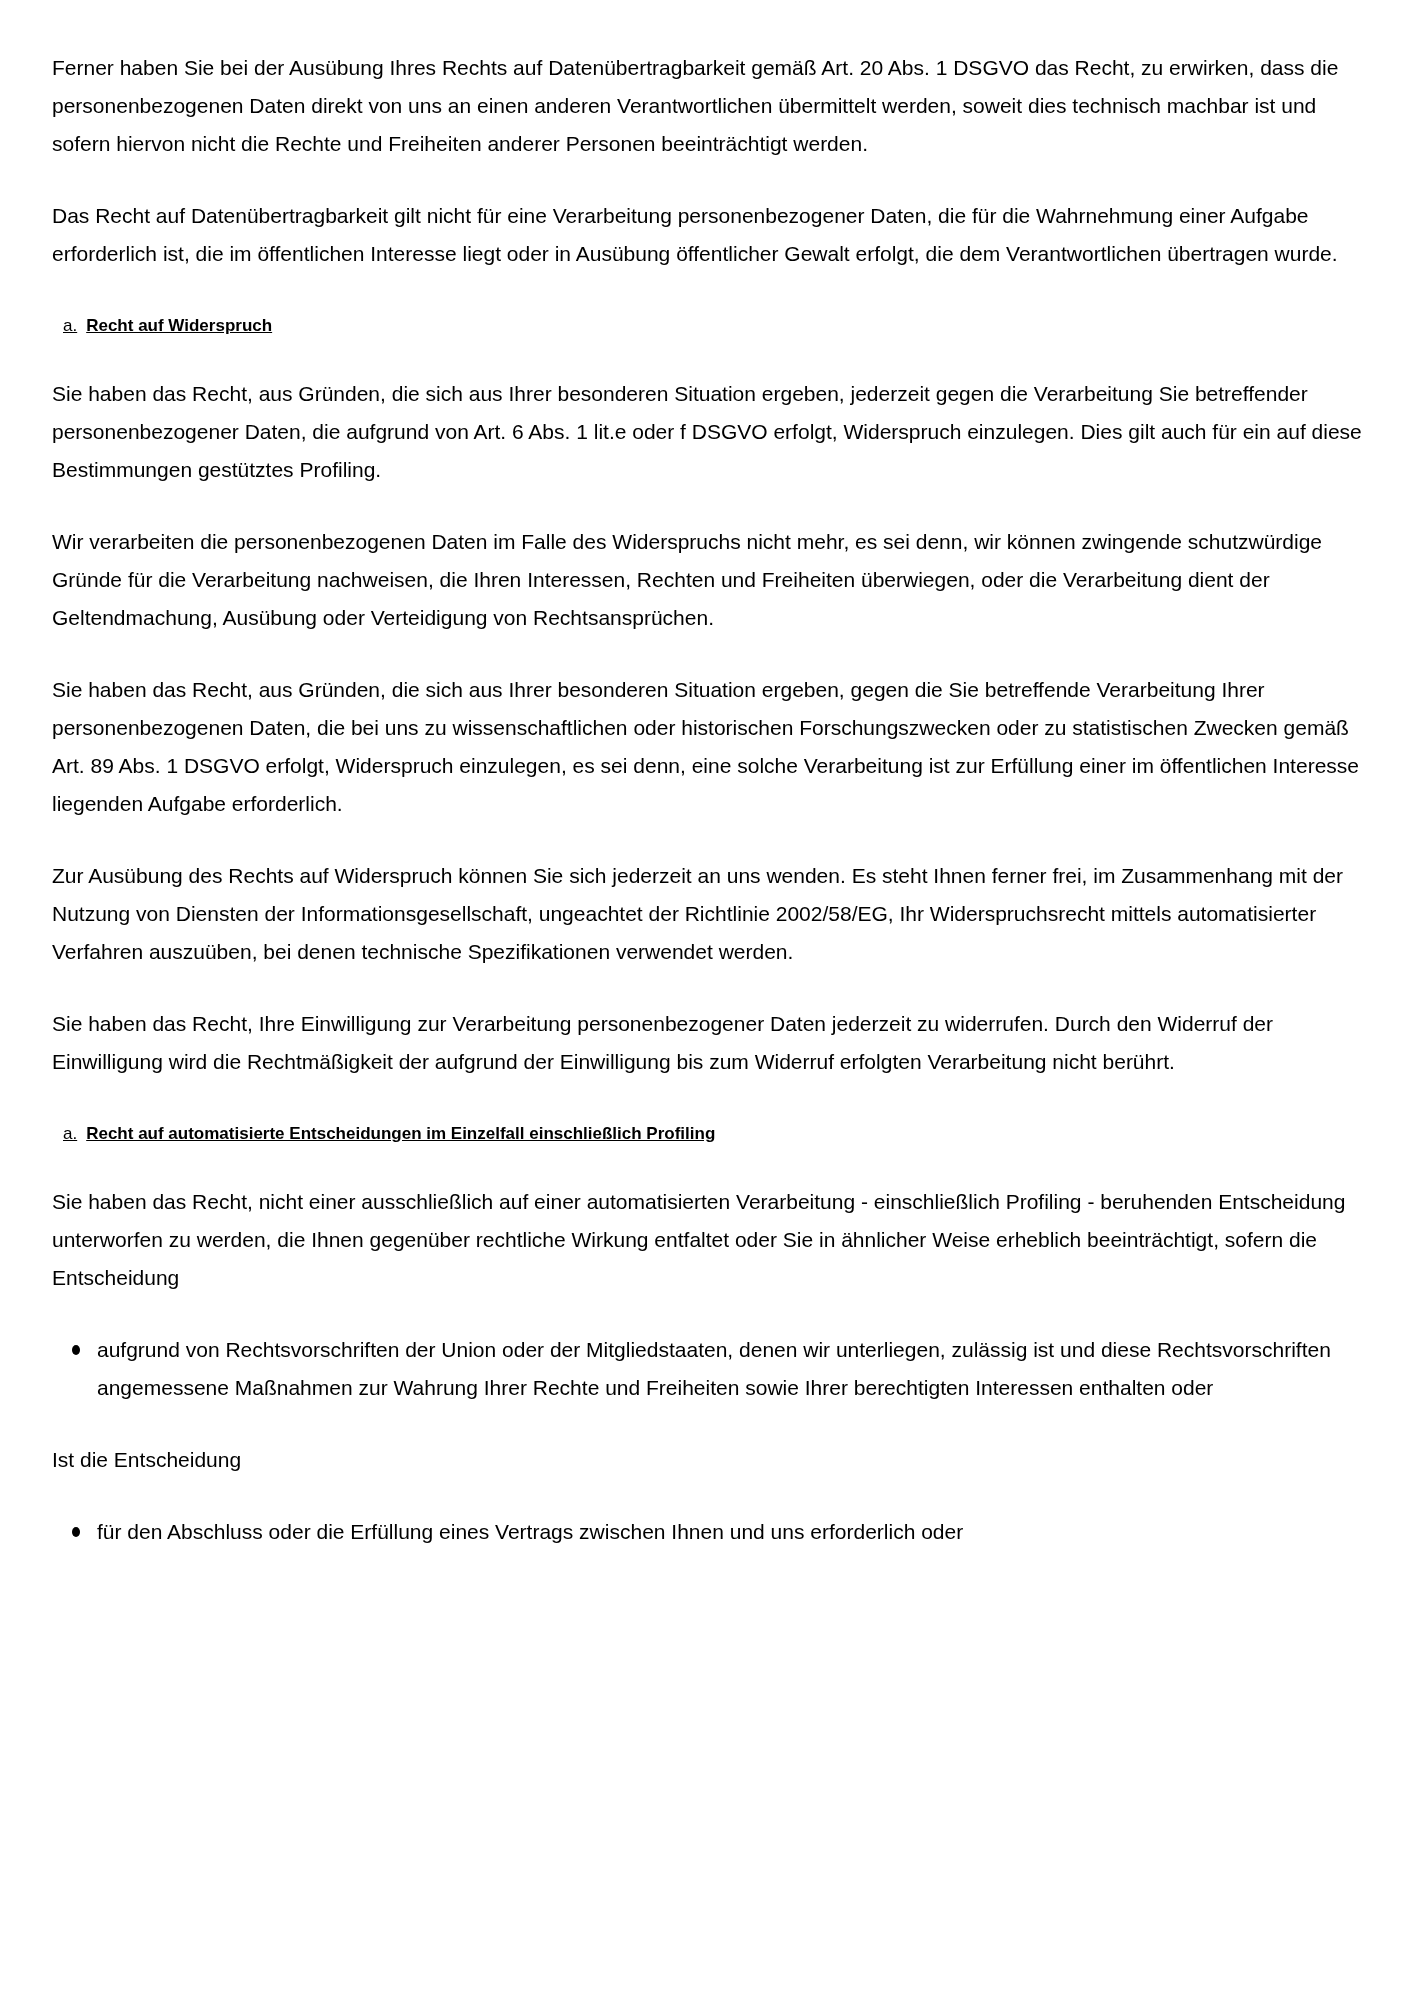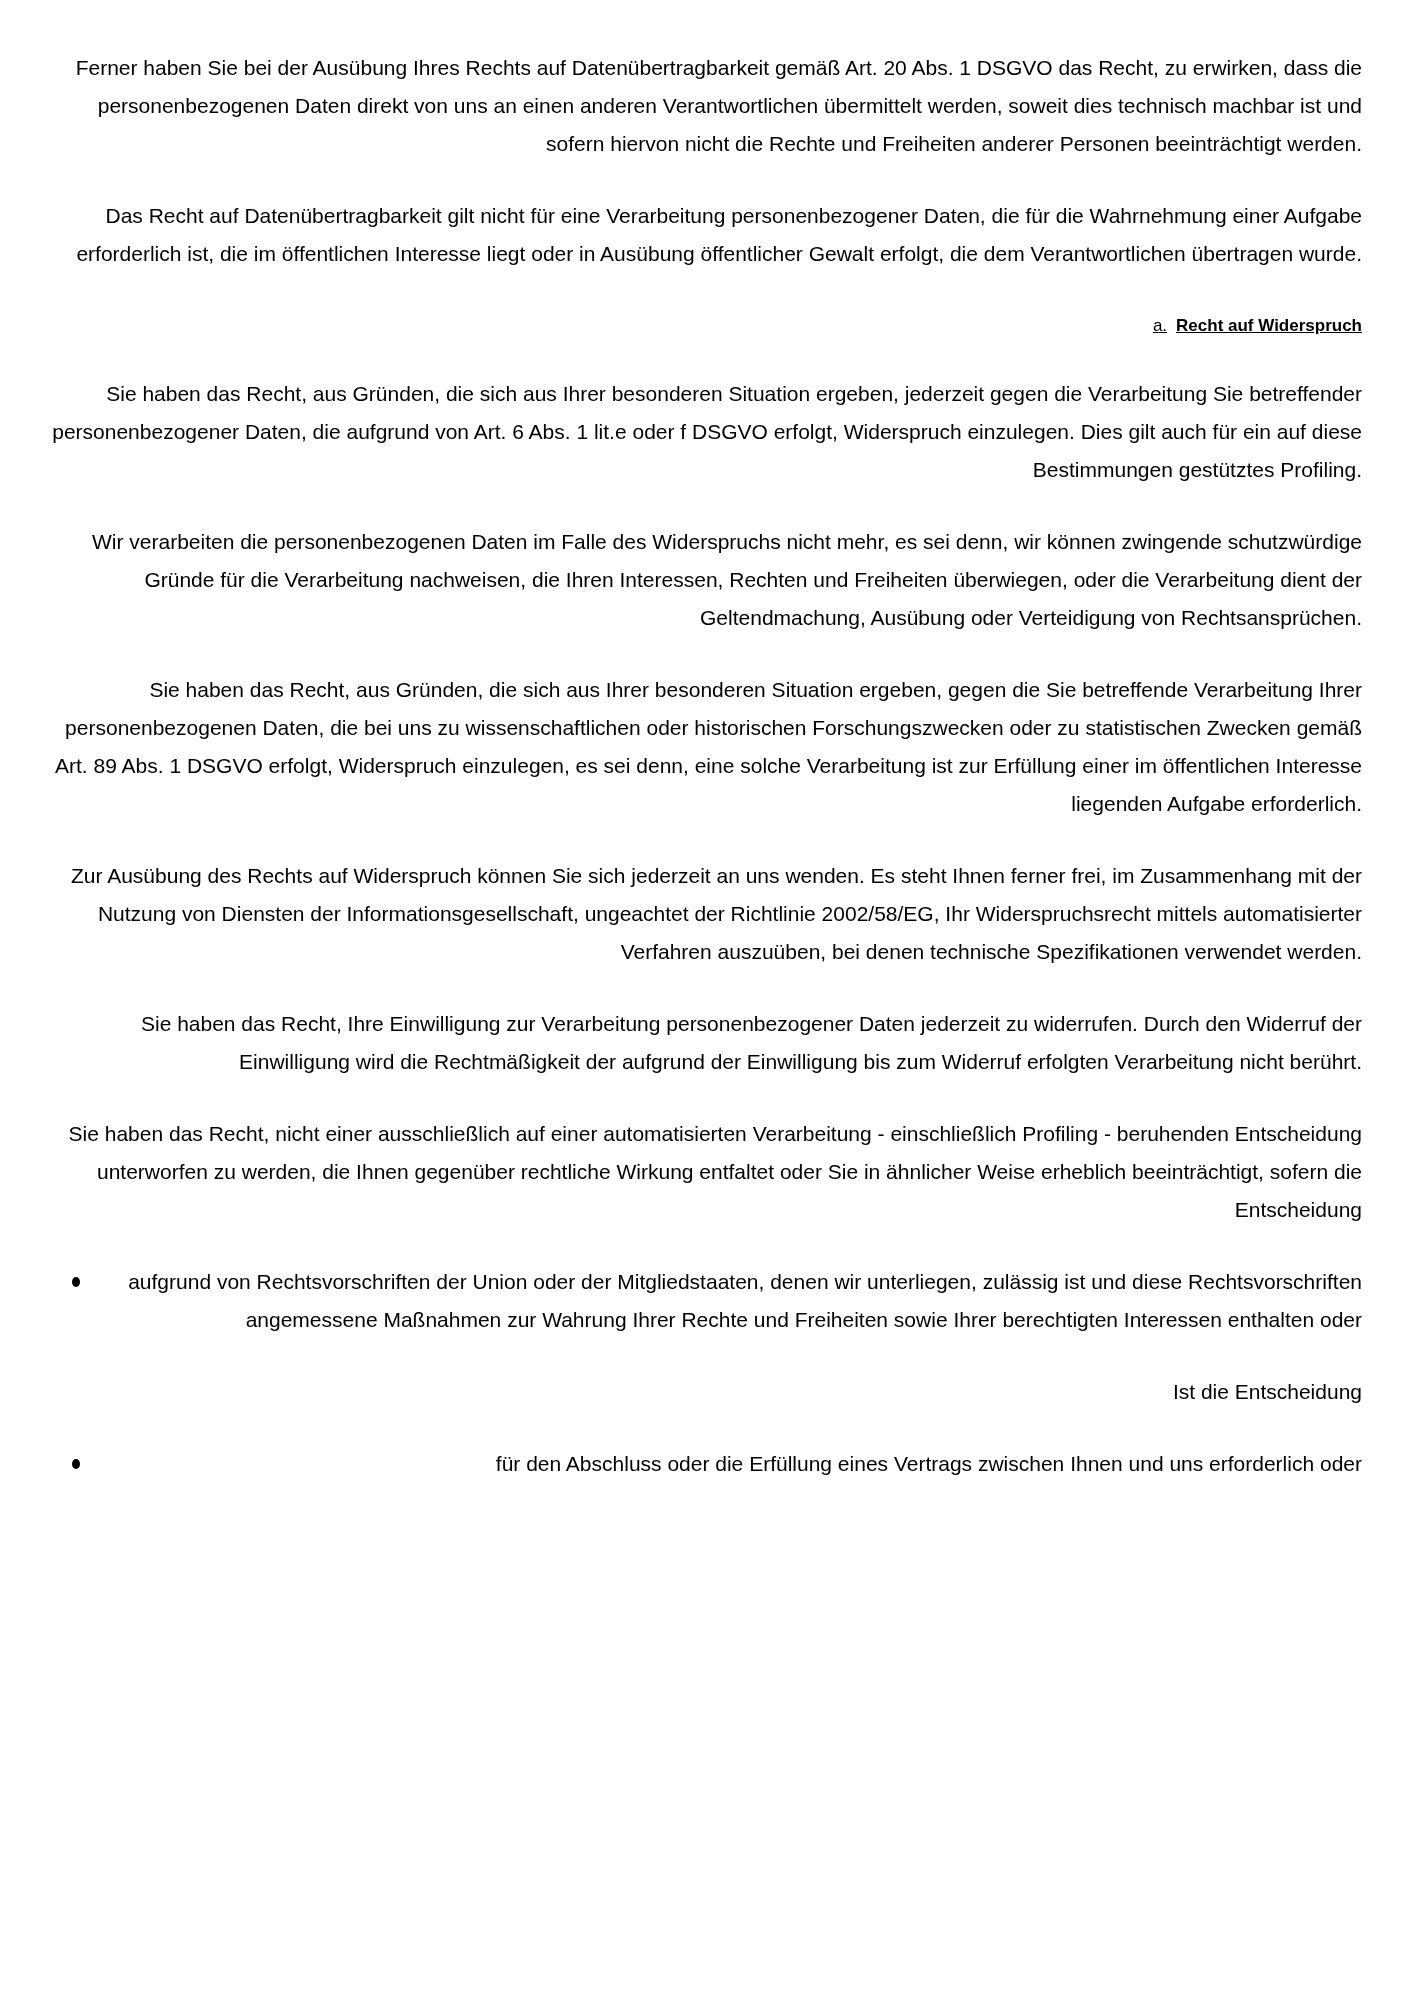--- a/index.html
+++ b/index.html
@@ -13,21 +13,20 @@
     height: 2000px;
     overflow: hidden;
     font-family: "Liberation Sans", "DejaVu Sans", sans-serif;
   }
   .page {
     box-sizing: border-box;
     width: 1414px;
     min-height: 2000px;
     padding: 49px 52px 40px 52px;
     background: #ffffff;
-    text-align: right;
   }
   .para {
     font-size: 21px;
     line-height: 38px;
     font-weight: 400;
     margin: 0 0 34px 0;
     max-width: 1312px;
   }
   .para.bold {
     font-weight: 400;
@@ -76,20 +75,21 @@
 
 <main class="page" id="doc-root">
     <p class="para">Ferner haben Sie bei der Ausübung Ihres Rechts auf Datenübertragbarkeit gemäß Art. 20 Abs. 1 DSGVO das Recht, zu erwirken, dass die personenbezogenen Daten direkt von uns an einen anderen Verantwortlichen übermittelt werden, soweit dies technisch machbar ist und sofern hiervon nicht die Rechte und Freiheiten anderer Personen beeinträchtigt werden.</p>
     <p class="para">Das Recht auf Datenübertragbarkeit gilt nicht für eine Verarbeitung personenbezogener Daten, die für die Wahrnehmung einer Aufgabe erforderlich ist, die im öffentlichen Interesse liegt oder in Ausübung öffentlicher Gewalt erfolgt, die dem Verantwortlichen übertragen wurde.</p>
     <h3 class="heading"><span class="h-marker">a.</span><strong>Recht auf Widerspruch</strong></h3>
     <p class="para">Sie haben das Recht, aus Gründen, die sich aus Ihrer besonderen Situation ergeben, jederzeit gegen die Verarbeitung Sie betreffender personenbezogener Daten, die aufgrund von Art. 6 Abs. 1 lit.e oder f DSGVO erfolgt, Widerspruch einzulegen. Dies gilt auch für ein auf diese Bestimmungen gestütztes Profiling.</p>
     <p class="para">Wir verarbeiten die personenbezogenen Daten im Falle des Widerspruchs nicht mehr, es sei denn, wir können zwingende schutzwürdige Gründe für die Verarbeitung nachweisen, die Ihren Interessen, Rechten und Freiheiten überwiegen, oder die Verarbeitung dient der Geltendmachung, Ausübung oder Verteidigung von Rechtsansprüchen.</p>
     <p class="para">Sie haben das Recht, aus Gründen, die sich aus Ihrer besonderen Situation ergeben, gegen die Sie betreffende Verarbeitung Ihrer personenbezogenen Daten, die bei uns zu wissenschaftlichen oder historischen Forschungszwecken oder zu statistischen Zwecken gemäß Art. 89 Abs. 1 DSGVO erfolgt, Widerspruch einzulegen, es sei denn, eine solche Verarbeitung ist zur Erfüllung einer im öffentlichen Interesse liegenden Aufgabe erforderlich.</p>
     <p class="para">Zur Ausübung des Rechts auf Widerspruch können Sie sich jederzeit an uns wenden. Es steht Ihnen ferner frei, im Zusammenhang mit der Nutzung von Diensten der Informationsgesellschaft, ungeachtet der Richtlinie 2002/58/EG, Ihr Widerspruchsrecht mittels automatisierter Verfahren auszuüben, bei denen technische Spezifikationen verwendet werden.</p>
     <p class="para bold">Sie haben das Recht, Ihre Einwilligung zur Verarbeitung personenbezogener Daten jederzeit zu widerrufen. Durch den Widerruf der Einwilligung wird die Rechtmäßigkeit der aufgrund der Einwilligung bis zum Widerruf erfolgten Verarbeitung nicht berührt.</p>
+    <h3 class="heading"><span class="h-marker">a.</span><strong>Recht auf automatisierte Entscheidungen im Einzelfall einschließlich Profiling</strong></h3>
     <p class="para">Sie haben das Recht, nicht einer ausschließlich auf einer automatisierten Verarbeitung - einschließlich Profiling - beruhenden Entscheidung unterworfen zu werden, die Ihnen gegenüber rechtliche Wirkung entfaltet oder Sie in ähnlicher Weise erheblich beeinträchtigt, sofern die Entscheidung</p>
     <ul class="bullets">
       <li><span class="bullet"></span><span>aufgrund von Rechtsvorschriften der Union oder der Mitgliedstaaten, denen wir unterliegen, zulässig ist und diese Rechtsvorschriften angemessene Maßnahmen zur Wahrung Ihrer Rechte und Freiheiten sowie Ihrer berechtigten Interessen enthalten oder</span></li>
     </ul>
     <p class="para">Ist die Entscheidung</p>
     <ul class="bullets">
       <li><span class="bullet"></span><span>für den Abschluss oder die Erfüllung eines Vertrags zwischen Ihnen und uns erforderlich oder</span></li>
     </ul>
   </main>
 

